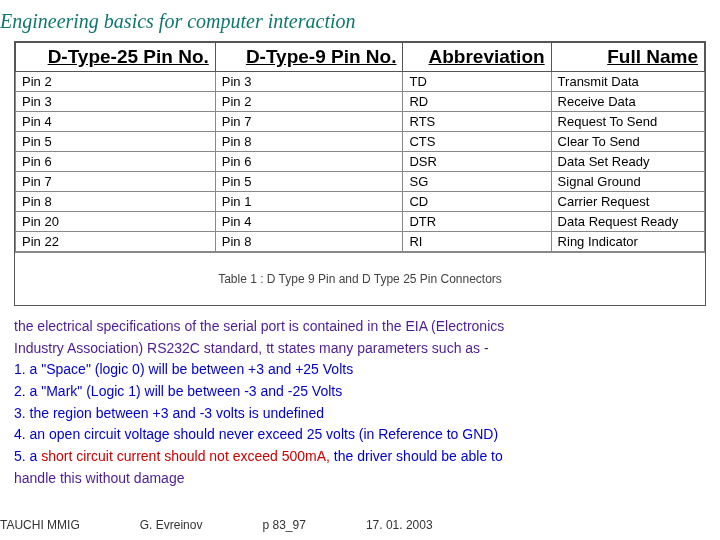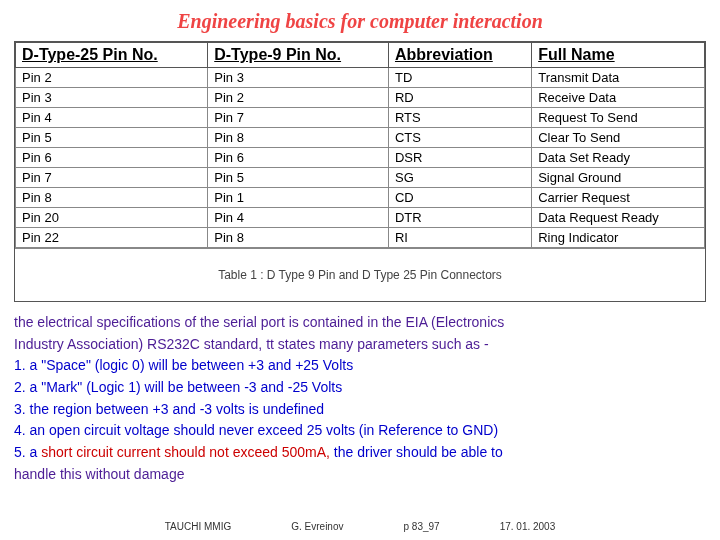--- a/index.html
+++ b/index.html
@@ -6,47 +6,46 @@
     body {
       width: 720px;
       height: 540px;
       background: #ffffff;
       font-family: Arial, sans-serif;
       overflow: hidden;
       position: relative;
     }
 
     .page-title {
-      text-align: center;
+      text-align: left;
       font-family: Georgia, 'Times New Roman', serif;
       font-style: italic;
       font-size: 20px;
-      color: #ef4444;
+      color: #0f766e;
       padding: 10px 0 8px 0;
-      font-weight: bold;
     }
 
     .table-container {
       margin: 0 14px;
       border: 1px solid #555;
     }
 
     table {
       width: 100%;
       border-collapse: collapse;
       font-size: 13px;
     }
 
     thead tr th {
       border: 1px solid #555;
       padding: 3px 6px;
-      text-align: left;
+      text-align: right;
       font-weight: bold;
       background: #fff;
-      font-size: 16px;
+      font-size: 19px;
       text-decoration: underline;
     }
 
     tbody tr td {
       border: 1px solid #888;
       padding: 2px 6px;
       font-size: 13px;
     }
 
     .table-caption {
@@ -68,23 +67,22 @@
     .line-black { color: #4c1d95; }
     .line-blue { color: #0000cc; }
     .line-red { color: #cc0000; }
 
     .footer {
       position: absolute;
       bottom: 8px;
       left: 0;
       right: 0;
       display: flex;
-      justify-content: center;
       gap: 60px;
-      font-size: 10px;
+      font-size: 12px;
       color: #333;
     }
   </style>
 </head>
 <body>
 
 <div class="page-title">Engineering basics for computer interaction</div>
 
 <div class="table-container">
   <table>

